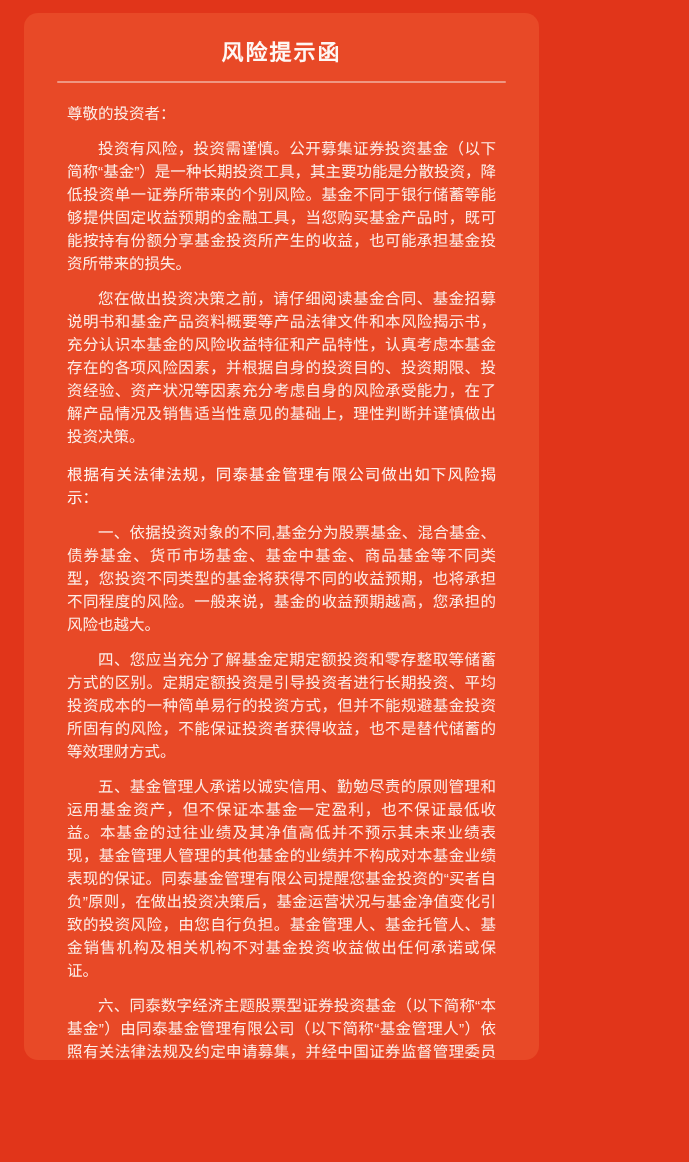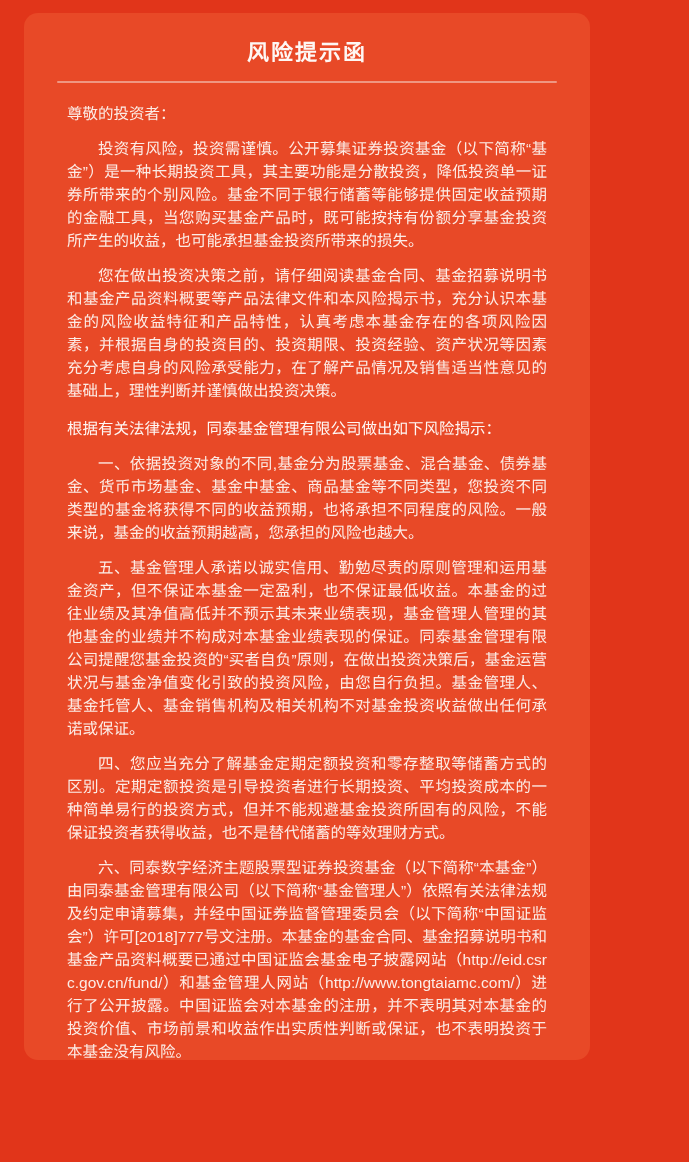--- a/index.html
+++ b/index.html
@@ -14,21 +14,21 @@
   body{
     position:relative;
     background:var(--outer-bg);
     font-family:"Liberation Sans","DejaVu Sans",sans-serif;
     overflow:hidden;
   }
   .panel{
     position:absolute;
     left:24px;
     top:13px;
-    width:566px;
+    width:515px;
     height:1047px;
     background:var(--panel-bg);
     border-radius:14px;
     padding:25px 31px 12px 31px;
     overflow:hidden;
   }
   .title{
     text-align:center;
     color:var(--title-color);
     font-size:22px;
@@ -65,17 +65,17 @@
 
 <div class="panel">
   <h1 class="title">风险提示函</h1>
   <div class="divider"></div>
   <div class="content">
     <p class="salutation">尊敬的投资者：</p>
     <p class="para">投资有风险，投资需谨慎。公开募集证券投资基金（以下简称“基金”）是一种长期投资工具，其主要功能是分散投资，降低投资单一证券所带来的个别风险。基金不同于银行储蓄等能够提供固定收益预期的金融工具，当您购买基金产品时，既可能按持有份额分享基金投资所产生的收益，也可能承担基金投资所带来的损失。</p>
     <p class="para">您在做出投资决策之前，请仔细阅读基金合同、基金招募说明书和基金产品资料概要等产品法律文件和本风险揭示书，充分认识本基金的风险收益特征和产品特性，认真考虑本基金存在的各项风险因素，并根据自身的投资目的、投资期限、投资经验、资产状况等因素充分考虑自身的风险承受能力，在了解产品情况及销售适当性意见的基础上，理性判断并谨慎做出投资决策。</p>
     <p class="heading">根据有关法律法规，同泰基金管理有限公司做出如下风险揭示：</p>
     <p class="para">一、依据投资对象的不同,基金分为股票基金、混合基金、债券基金、货币市场基金、基金中基金、商品基金等不同类型，您投资不同类型的基金将获得不同的收益预期，也将承担不同程度的风险。一般来说，基金的收益预期越高，您承担的风险也越大。</p>
+    <p class="para">四、您应当充分了解基金定期定额投资和零存整取等储蓄方式的区别。定期定额投资是引导投资者进行长期投资、平均投资成本的一种简单易行的投资方式，但并不能规避基金投资所固有的风险，不能保证投资者获得收益，也不是替代储蓄的等效理财方式。</p>
     <p class="para">五、基金管理人承诺以诚实信用、勤勉尽责的原则管理和运用基金资产，但不保证本基金一定盈利，也不保证最低收益。本基金的过往业绩及其净值高低并不预示其未来业绩表现，基金管理人管理的其他基金的业绩并不构成对本基金业绩表现的保证。同泰基金管理有限公司提醒您基金投资的“买者自负”原则，在做出投资决策后，基金运营状况与基金净值变化引致的投资风险，由您自行负担。基金管理人、基金托管人、基金销售机构及相关机构不对基金投资收益做出任何承诺或保证。</p>
-    <p class="para">四、您应当充分了解基金定期定额投资和零存整取等储蓄方式的区别。定期定额投资是引导投资者进行长期投资、平均投资成本的一种简单易行的投资方式，但并不能规避基金投资所固有的风险，不能保证投资者获得收益，也不是替代储蓄的等效理财方式。</p>
     <p class="para url">六、同泰数字经济主题股票型证券投资基金（以下简称“本基金”）由同泰基金管理有限公司（以下简称“基金管理人”）依照有关法律法规及约定申请募集，并经中国证券监督管理委员会（以下简称“中国证监会”）许可[2018]777号文注册。本基金的基金合同、基金招募说明书和基金产品资料概要已通过中国证监会基金电子披露网站（http://eid.csrc.gov.cn/fund/）和基金管理人网站（http://www.tongtaiamc.com/）进行了公开披露。中国证监会对本基金的注册，并不表明其对本基金的投资价值、市场前景和收益作出实质性判断或保证，也不表明投资于本基金没有风险。</p>
   </div>
 </div>
 
 </body></html>

